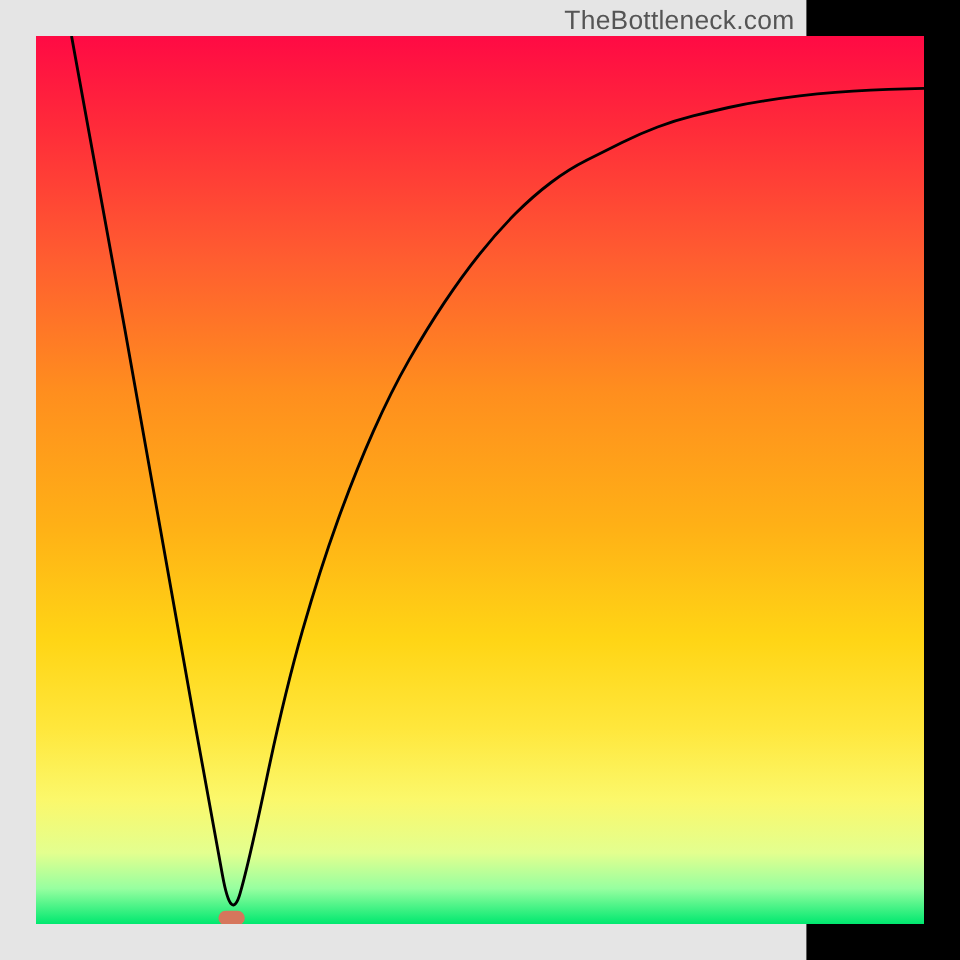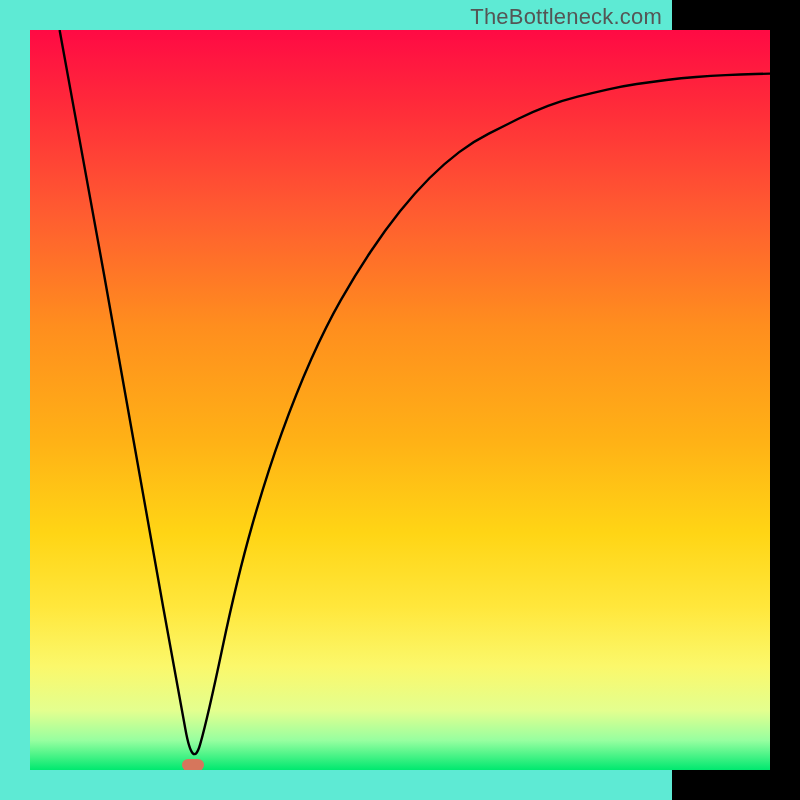--- a/index.html
+++ b/index.html
@@ -1,21 +1,21 @@
 <!DOCTYPE html>
 <html><head>
 <meta charset="utf-8">
 <style>
   * { margin: 0; padding: 0; box-sizing: border-box; }
   html, body { width: 800px; height: 800px; overflow: hidden; background: #000; }
   .container {
     position: relative;
     width: 672px;
     height: 800px;
-    background: #5eead4;
+    background: #e5e5e5;
   }
   .watermark {
     position: absolute;
     top: 4px;
     right: 10px;
     font-family: Arial, Helvetica, sans-serif;
     font-size: 22px;
     color: #555;
     letter-spacing: 0.2px;
     z-index: 5;

